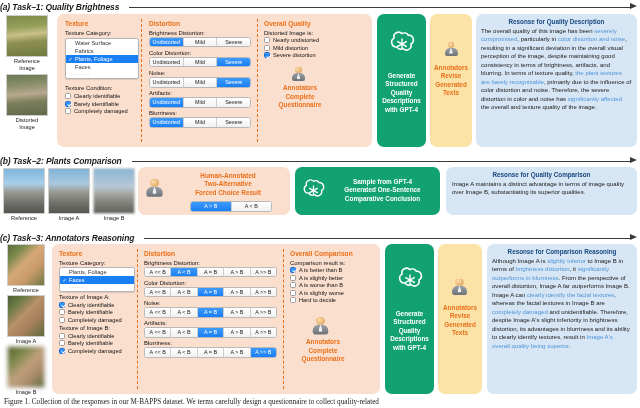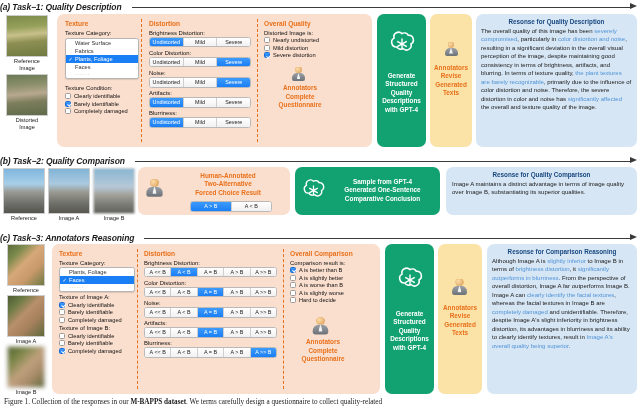--- a/index.html
+++ b/index.html
@@ -54,39 +54,39 @@
   
   .stage-green{color:#fff;font-weight:bold;font-size:6.4px;text-align:center;line-height:8.4px;}
   .stage-orange{color:#e8701a;font-weight:bold;font-size:6.4px;text-align:center;line-height:8.4px;}
 
   .resp-title{color:#17477f;font-weight:bold;font-size:6.3px;text-align:center;margin-bottom:2px;}
   .resp-body{font-size:6.05px;line-height:8.45px;color:#1a1a1a;text-align:left;}
   .hl{color:#4f93d8;}
 
   .cap{position:absolute;left:4px;top:398px;width:632px;font-family:"Liberation Serif",serif;font-size:7.2px;
        color:#1a1a1a;white-space:nowrap;overflow:hidden;}
-  .cap b{font-weight:bold;}
+  .cap b{font-weight:normal;}
 
   
   .avatar{position:relative;width:13px;height:14px;margin:0 auto;}
   .avatar .head{position:absolute;left:3.4px;top:0;width:6.2px;height:6.2px;border-radius:50%;
                 background:radial-gradient(circle at 35% 30%,#fbd9a6,#e3a койло);background:radial-gradient(circle at 35% 30%,#fcdda9,#d99a52);}
   .avatar .hair{position:absolute;left:3.2px;top:-.3px;width:6.6px;height:3.2px;border-radius:3.3px 3.3px 0 0;background:#e08a2e;}
   .avatar .body{position:absolute;left:0;top:5.6px;width:13px;height:8.4px;border-radius:5px 5px 2px 2px;
                 background:linear-gradient(#9aa0a6,#6d7277);}
   .avatar .shirt{position:absolute;left:4.6px;top:5.6px;width:3.8px;height:6px;background:#f2f2f2;
                  clip-path:polygon(50% 0,100% 100%,0 100%);}
 </style>
 </head>
 <body>
 
 <div class="page">
 
   <div class="task-head" style="top:1px;">
-    <span class="task-title">(a) Task−1: Quality Description</span>
+    <span class="task-title">(a) Task−1: Quality Brightness</span>
     <span class="arrow-line"></span>
   </div>
 
   <div>
     <div class="thumb" style="position:absolute;left:6px;top:15px;width:42px;height:42px;
          background:linear-gradient(175deg,#7d8a4a 0%,#95a05a 28%,#c8c08a 46%,#8d8f52 64%,#6f7a42 100%);"></div>
     <div class="imglabel" style="position:absolute;left:0;top:58px;width:54px;">Reference</div>
     <div class="imglabel" style="position:absolute;left:0;top:65px;width:54px;">Image</div>
     <div class="thumb" style="position:absolute;left:6px;top:74px;width:42px;height:42px;
          background:linear-gradient(175deg,#6b7a55 0%,#8b8f6a 26%,#b7a88f 48%,#7d7e5c 66%,#5f6b4a 100%);"></div>
@@ -215,21 +215,21 @@
 Generated
 Texts</div>
   </div>
 
   <div class="panel blue" style="left:476px;top:14px;width:161px;height:133px;padding:4px 5px;">
     <div class="resp-title">Resonse for Quality Description</div>
     <div class="resp-body"><span>The overall quality of this image has been </span><span class="hl">severely compromised</span><span>, particularly in </span><span class="hl">color distortion and noise</span><span>, resulting in a significant deviation in the overall visual perception of the image, despite maintaining good consistency in terms of brightness, artifacts, and blurring. In terms of texture quality, </span><span class="hl">the plant textures are barely recognizable</span><span>, primarily due to the influence of color distortion and noise. Therefore, the severe distortion in color and noise has </span><span class="hl">significantly affected</span><span> the overall and texture quality of the image.</span></div>
   </div>
 
   <div class="task-head" style="top:155px;">
-    <span class="task-title">(b) Task−2: Quality Comparison</span>
+    <span class="task-title">(b) Task−2: Plants Comparison</span>
     <span class="arrow-line"></span>
   </div>
 
   <div>
     <div class="thumb" style="position:absolute;left:3px;top:168px;width:42px;height:46px;
          background:linear-gradient(180deg,#7fb6dd 0%,#a8cfe8 34%,#9a9a94 52%,#6f6f6b 78%,#55554f 100%);"></div>
     <div class="imglabel" style="position:absolute;left:3px;top:215px;width:42px;">Reference</div>
     <div class="thumb" style="position:absolute;left:48px;top:168px;width:42px;height:46px;
          background:linear-gradient(180deg,#82b4d6 0%,#aac9e0 34%,#9b9b93 52%,#70706b 78%,#57574f 100%);"></div>
     <div class="imglabel" style="position:absolute;left:48px;top:215px;width:42px;">Image A</div>

